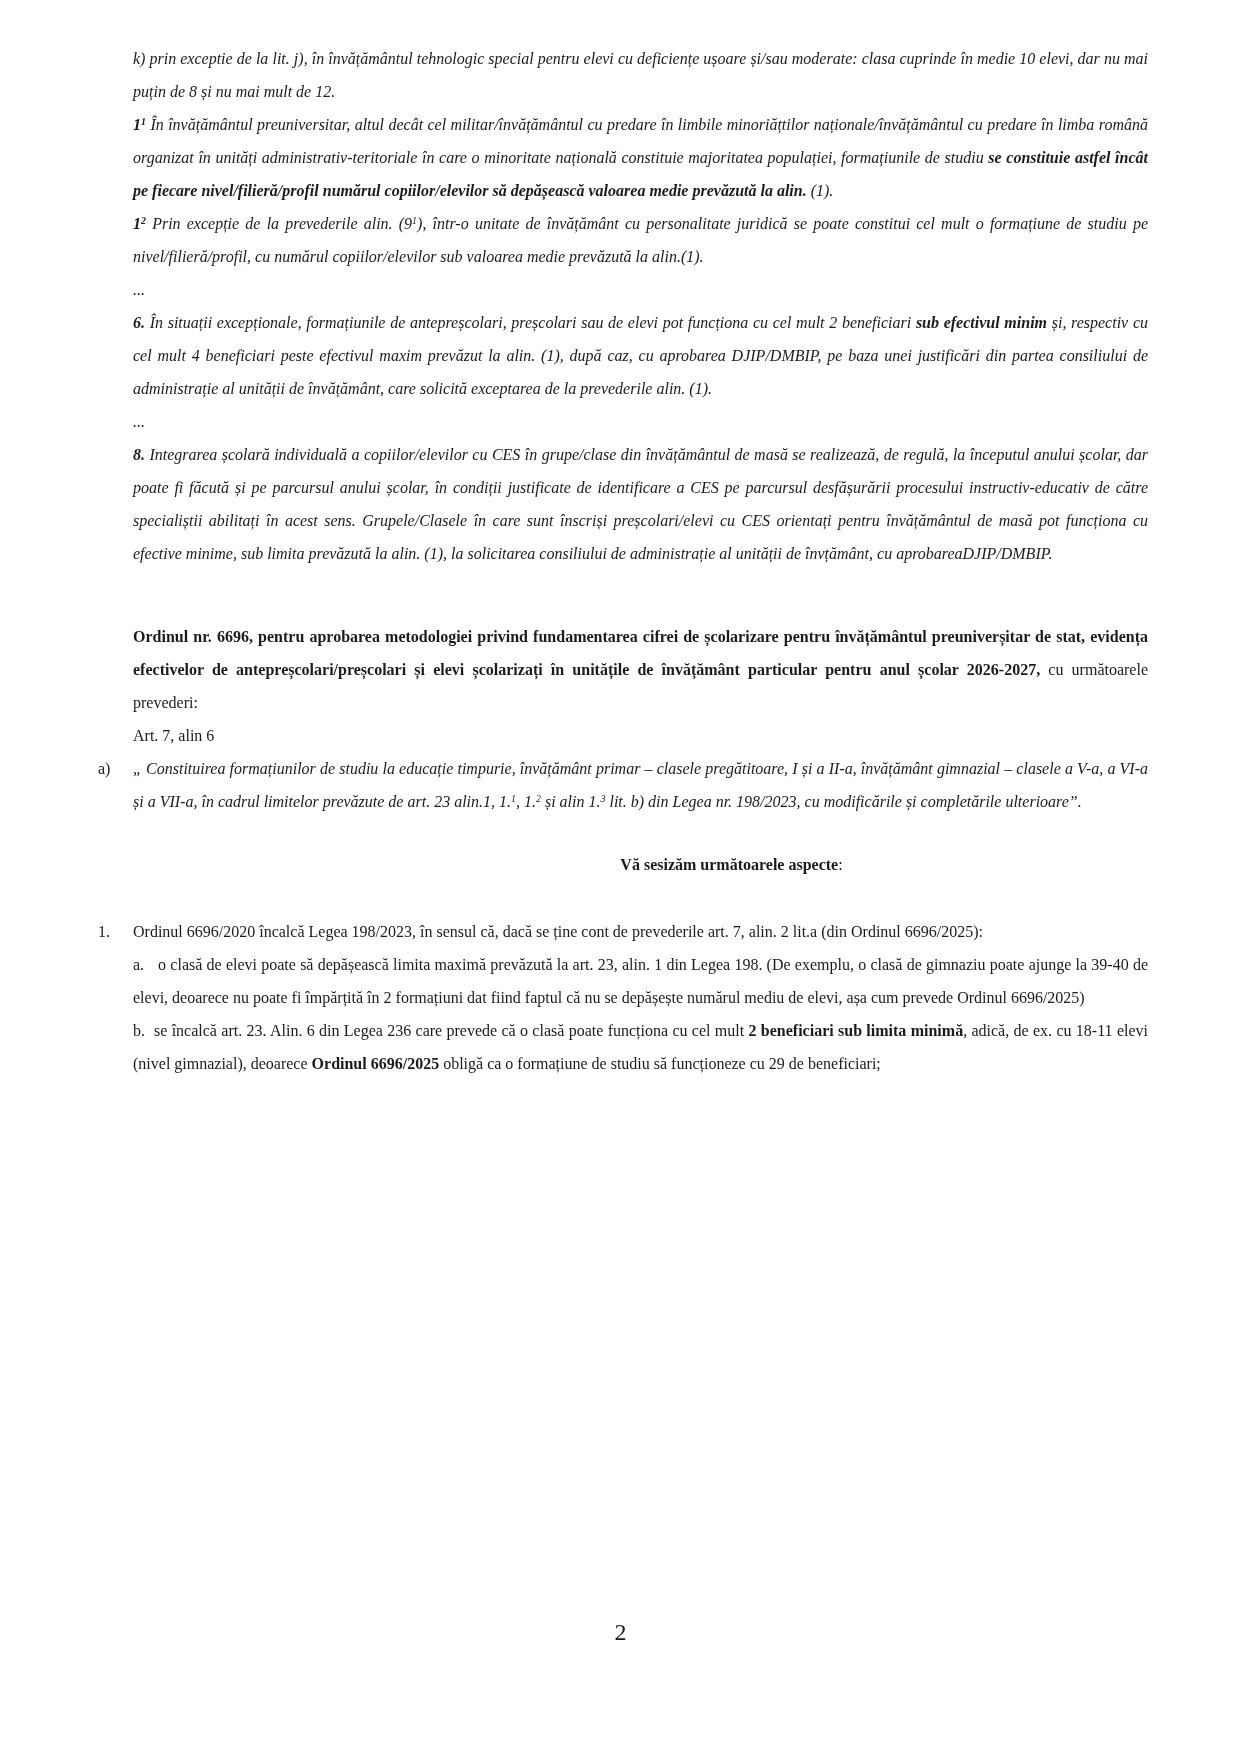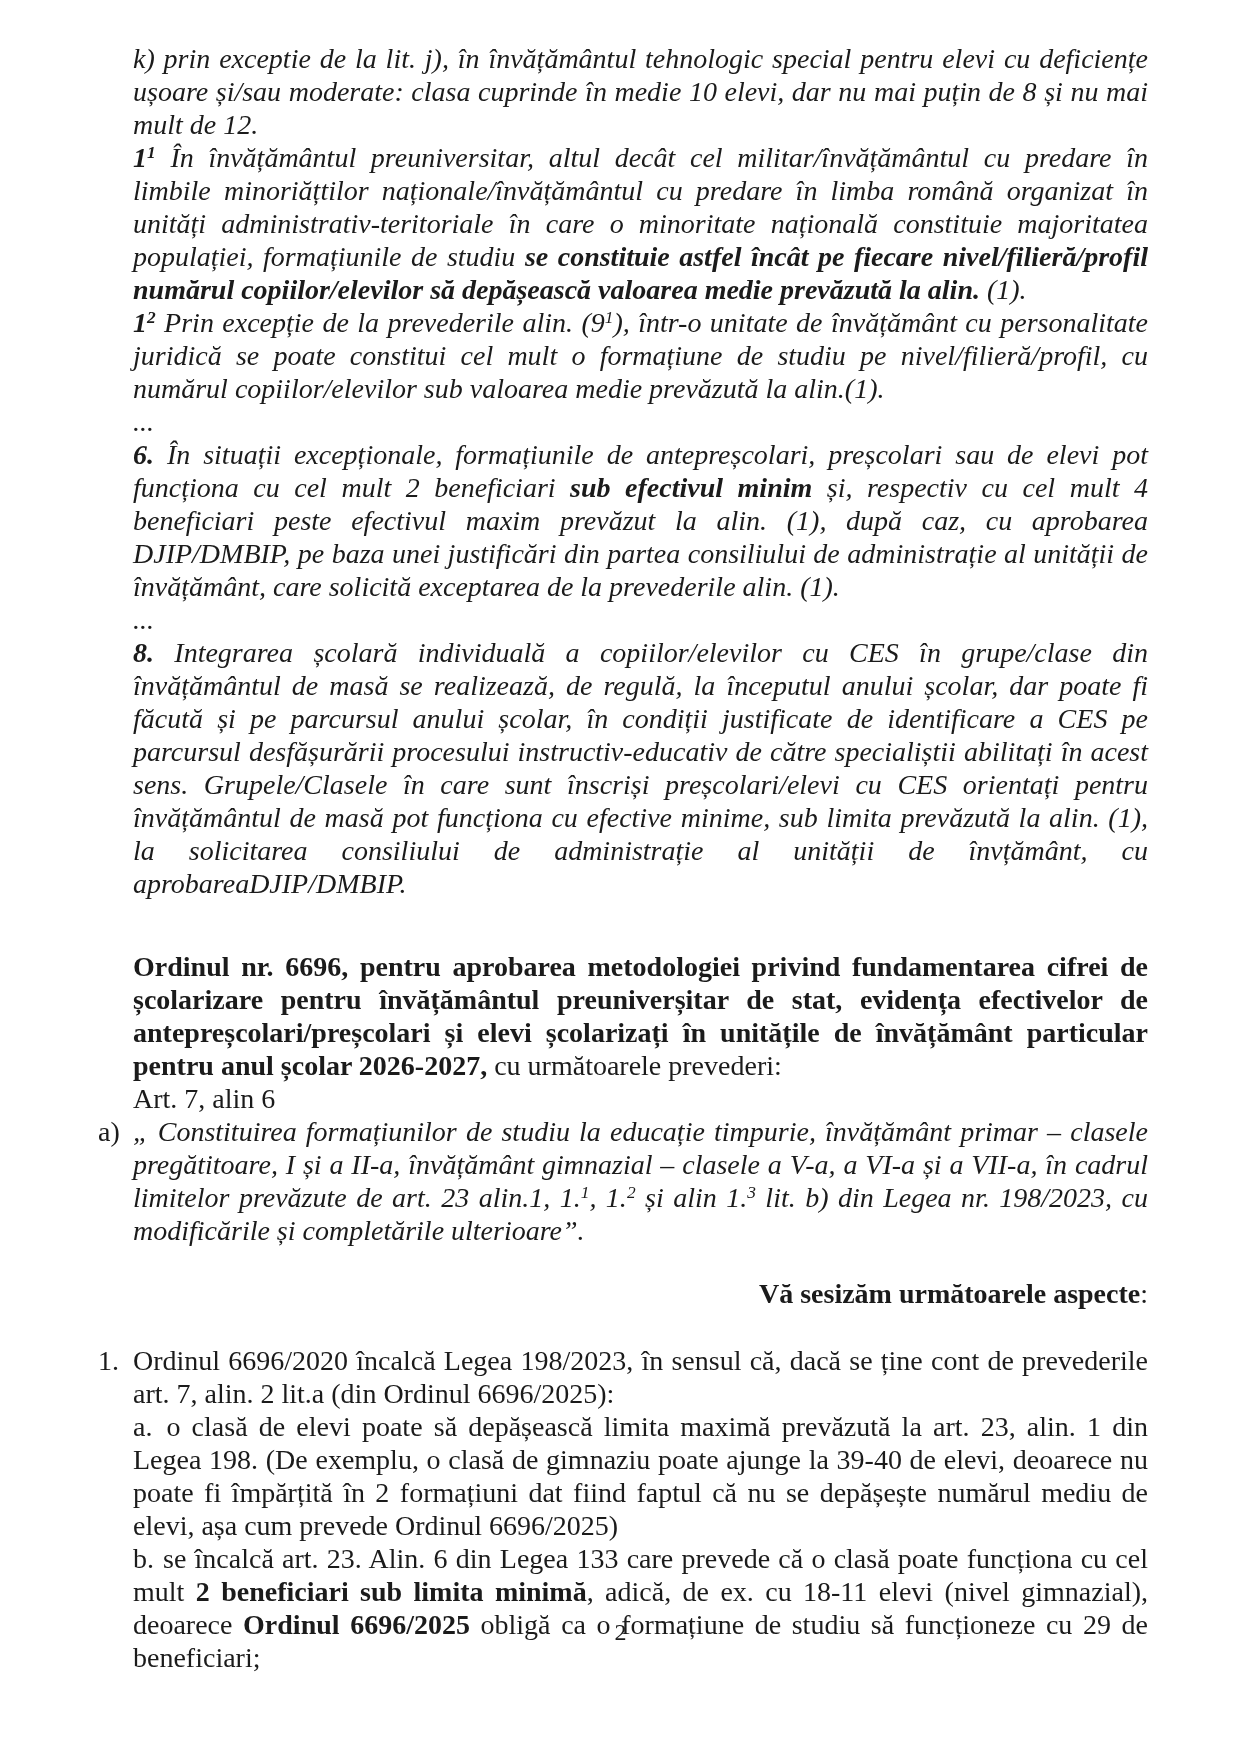--- a/index.html
+++ b/index.html
@@ -14,21 +14,21 @@
     overflow:hidden;
   }
   .content{
     position:absolute;
     left:133px;
     top:42px;
     width:1015px;
   }
   p{
     margin:0;
-    font-size:28px;
+    font-size:16px;
     line-height:33px;
     text-align:justify;
   }
   .it{font-style:italic;}
   .bi{font-weight:bold;}
   b{font-weight:bold;}
   sup{
     font-size:0.62em;
     line-height:0;
     vertical-align:baseline;
@@ -42,21 +42,21 @@
     top:0;
     width:34px;
     font-style:normal;
     font-weight:normal;
     text-align:left;
   }
   .ordin-block{margin-top:50px;}
   .heading{
     margin-top:30px;
     margin-left:182px;
-    text-align:right;
+    text-align:center;
   }
   .list-block{margin-top:34px;}
   .submarker{margin-right:14px;}
   .submarker-b{margin-right:9px;}
   .footer{
     position:absolute;
     top:1616px;
     left:0;
     width:1241px;
     text-align:center;
@@ -93,19 +93,19 @@
       <p class="it hang"><span class="marker">a)</span><span>„ Constituirea formațiunilor de studiu la educație timpurie, învățământ primar – clasele pregătitoare, I și a II-a, învățământ gimnazial – clasele a V-a, a VI-a și a VII-a, în cadrul limitelor prevăzute de art. 23 alin.1, 1.</span><sup>1</sup><span>, 1.</span><sup>2</sup><span> și alin 1.</span><sup>3</sup><span> lit. b) din Legea nr. 198/2023, cu modificările și completările ulterioare”.</span></p>
     </section>
 
     <p class="heading"><b>Vă sesizăm următoarele aspecte</b><span>:</span></p>
 
     <section class="list-block">
       <p class="hang"><span class="marker">1.</span><span>Ordinul 6696/2020 încalcă Legea 198/2023, în sensul că, dacă se ține cont de prevederile art. 7, alin. 2 lit.a (din Ordinul 6696/2025):</span></p>
 
       <p><span class="submarker">a.</span><span>o clasă de elevi poate să depășească limita maximă prevăzută la art. 23, alin. 1 din Legea 198. (De exemplu, o clasă de gimnaziu poate ajunge la 39-40 de elevi, deoarece nu poate fi împărțită în 2 formațiuni dat fiind faptul că nu se depășește numărul mediu de elevi, așa cum prevede Ordinul 6696/2025)</span></p>
 
-      <p><span class="submarker-b">b.</span><span>se încalcă art. 23. Alin. 6 din Legea 133 care prevede că o clasă poate funcționa cu cel mult </span><b>2 beneficiari sub limita minimă</b><span>, adică, de ex. cu 18-11 elevi (nivel gimnazial), deoarece </span><b>Ordinul 6696/2025</b><span> obligă ca o formațiune de studiu să funcționeze cu 29 de beneficiari;</span></p>
+      <p><span class="submarker-b">b.</span><span>se încalcă art. 23. Alin. 6 din Legea 236 care prevede că o clasă poate funcționa cu cel mult </span><b>2 beneficiari sub limita minimă</b><span>, adică, de ex. cu 18-11 elevi (nivel gimnazial), deoarece </span><b>Ordinul 6696/2025</b><span> obligă ca o formațiune de studiu să funcționeze cu 29 de beneficiari;</span></p>
     </section>
 
   </div>
 
   <div class="footer">2</div>
 </div>
 
 </body></html>

